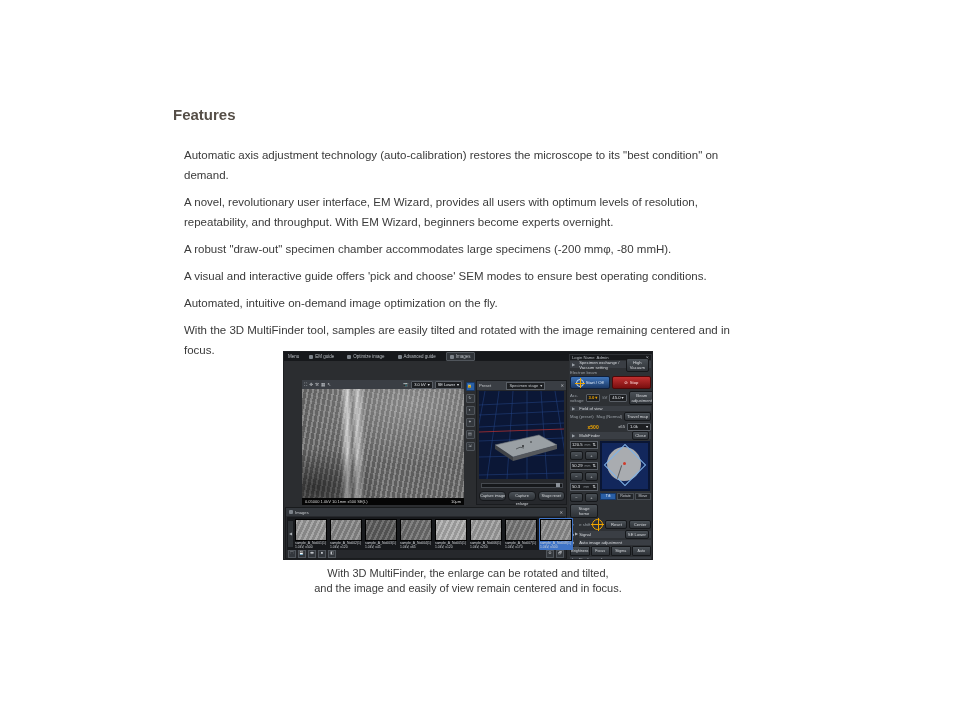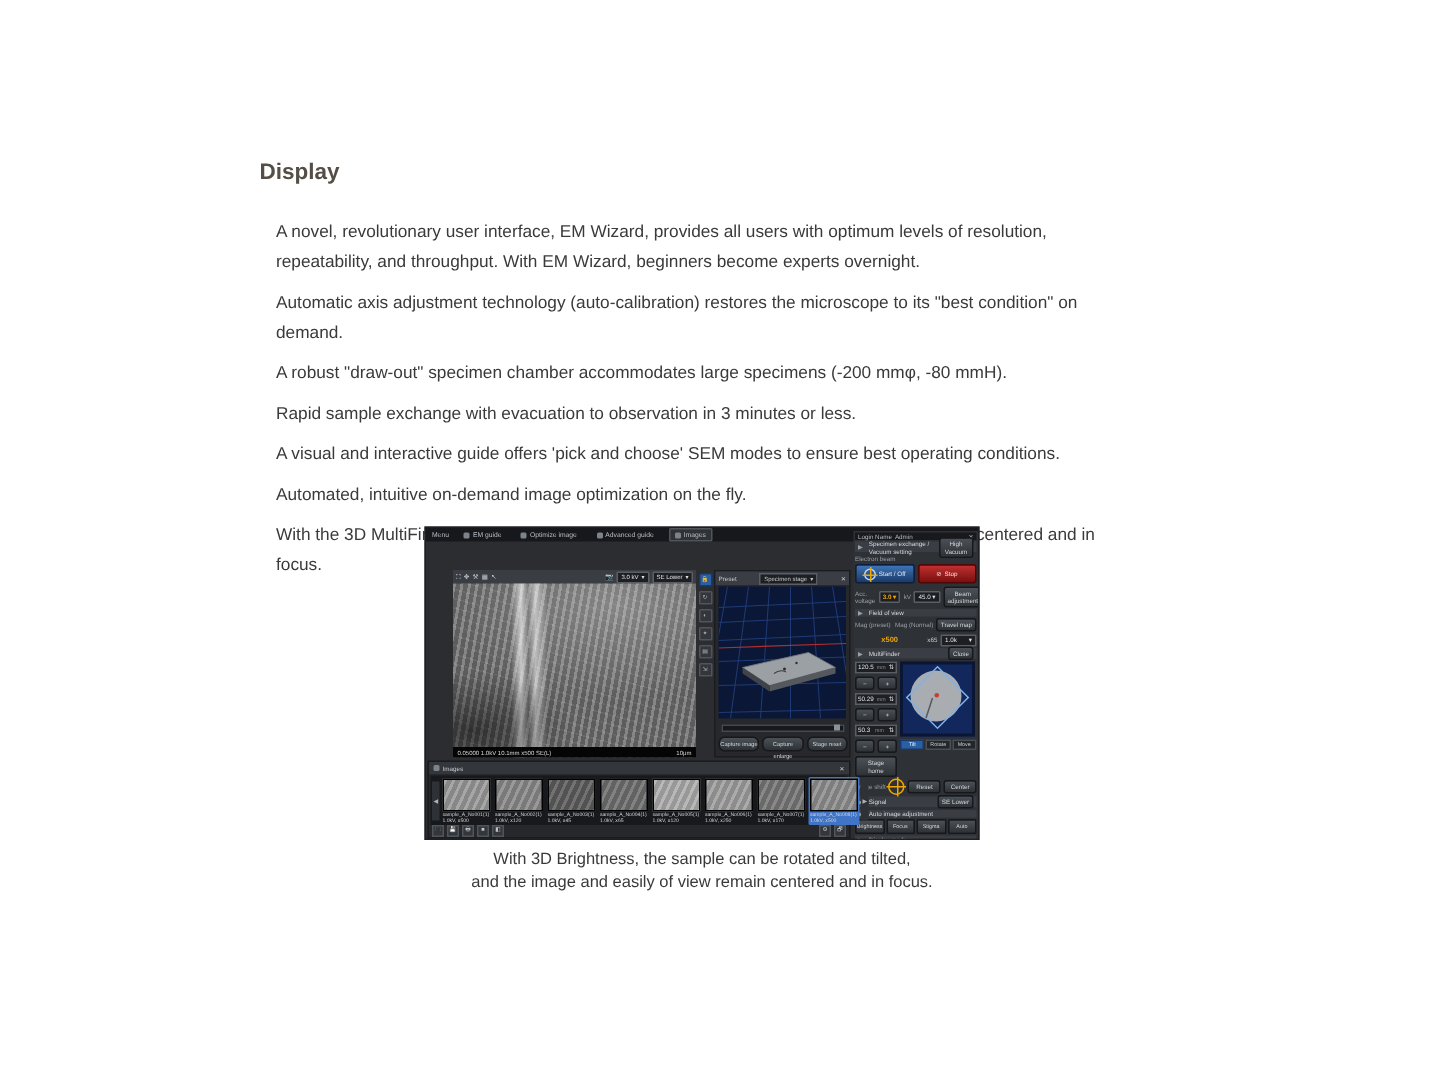--- a/index.html
+++ b/index.html
@@ -116,27 +116,26 @@
               line-height:5px;font-size:3.8px;color:#c0c4c9;}
 
   .caption{position:absolute;left:283px;top:566px;width:370px;text-align:center;
            font-size:11px;line-height:15px;color:#3a3a3a;}
 </style>
 </head>
 <body>
 
 <div class="page">
 
-  <h1 class="heading">Display</h1>
+  <h1 class="heading">Features</h1>
 
   <div class="feature-list">
+    <p>Automatic axis adjustment technology (auto-calibration) restores the microscope to its "best condition" on demand.</p>
     <p>A novel, revolutionary user interface, EM Wizard, provides all users with optimum levels of resolution, repeatability, and throughput. With EM Wizard, beginners become experts overnight.</p>
-    <p>Automatic axis adjustment technology (auto-calibration) restores the microscope to its "best condition" on demand.</p>
     <p>A robust "draw-out" specimen chamber accommodates large specimens (-200 mmφ, -80 mmH).</p>
-    <p>Rapid sample exchange with evacuation to observation in 3 minutes or less.</p>
     <p>A visual and interactive guide offers 'pick and choose' SEM modes to ensure best operating conditions.</p>
     <p>Automated, intuitive on-demand image optimization on the fly.</p>
     <p>With the 3D MultiFinder tool, samples are easily tilted and rotated with the image remaining centered and in focus.</p>
   </div>
 
   <div class="figure">
     <div class="shot">
 
       <div class="menubar">
         <span>Menu</span>
@@ -446,17 +445,17 @@
             <span class="fi">⚙</span>
             <span class="fi">🗗</span>
           </span>
         </div>
       </div>
 
     </div>
   </div>
 
   <div class="caption">
-    <div>With 3D Brightness, the sample can be rotated and tilted,</div>
+    <div>With 3D MultiFinder, the enlarge can be rotated and tilted,</div>
     <div>and the image and easily of view remain centered and in focus.</div>
   </div>
 
 </div>
 
 </body></html>

